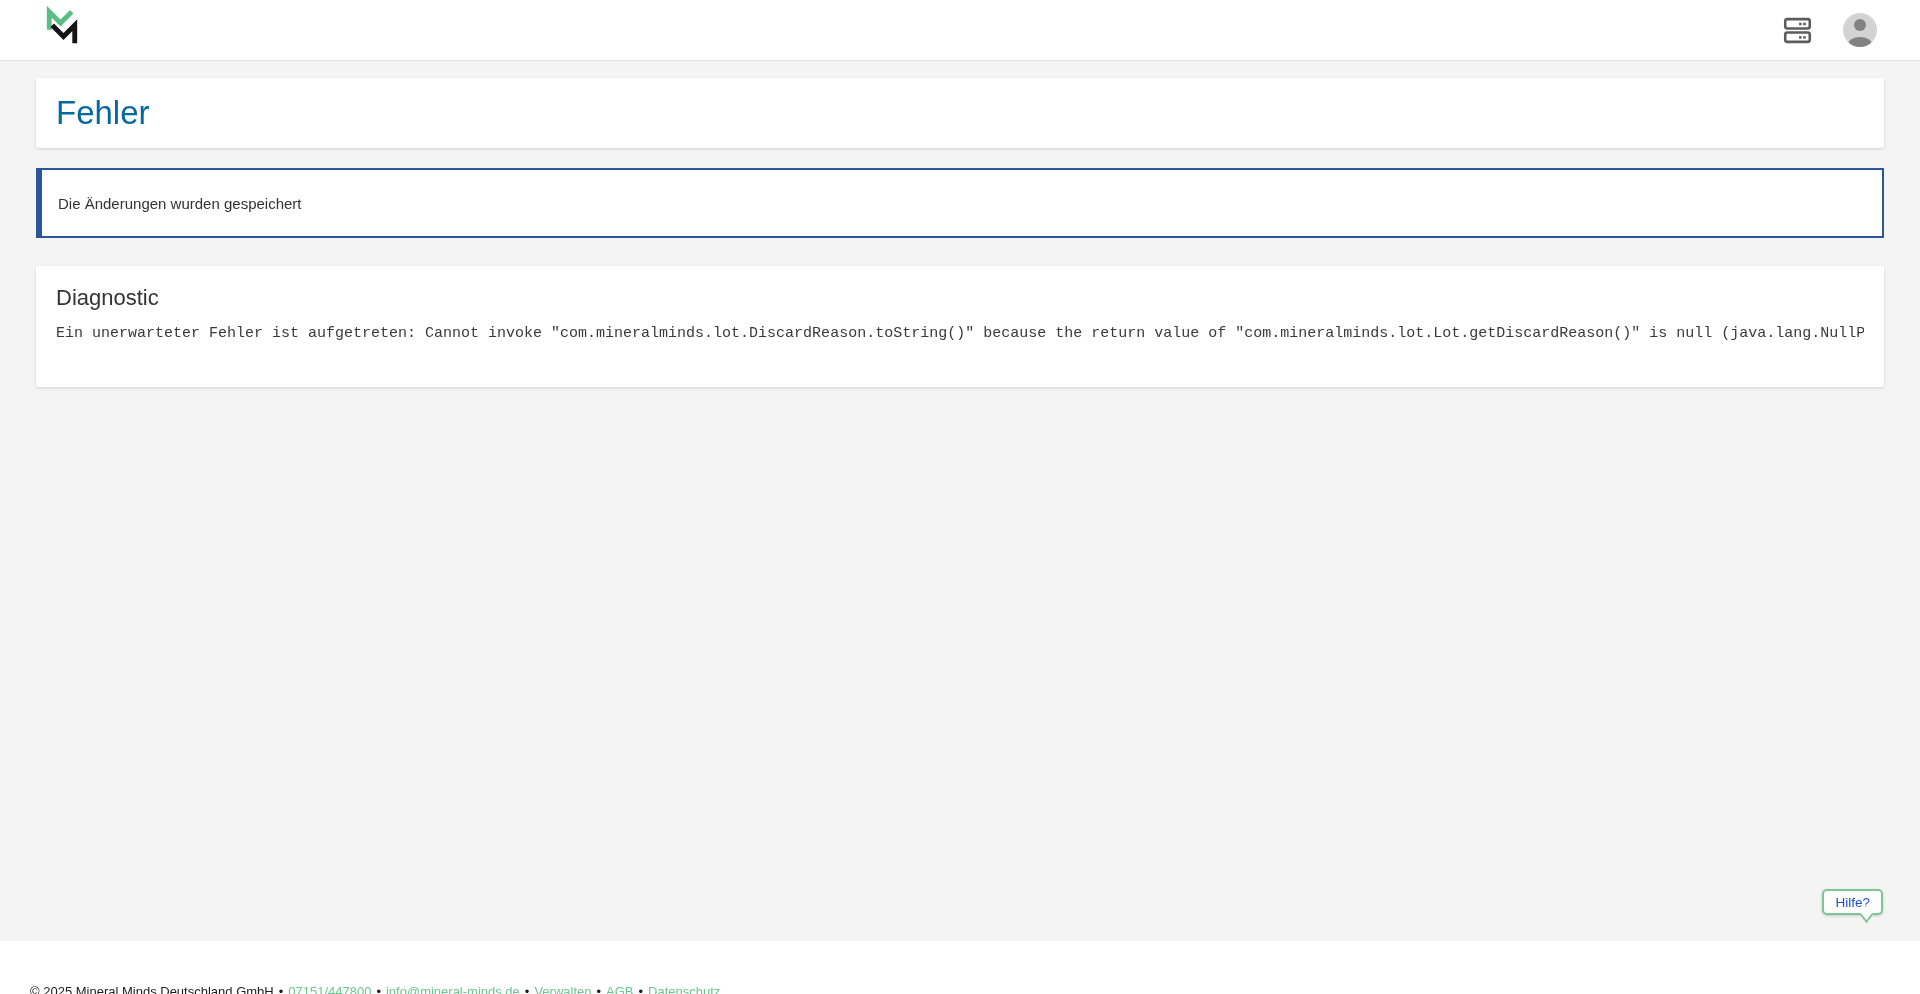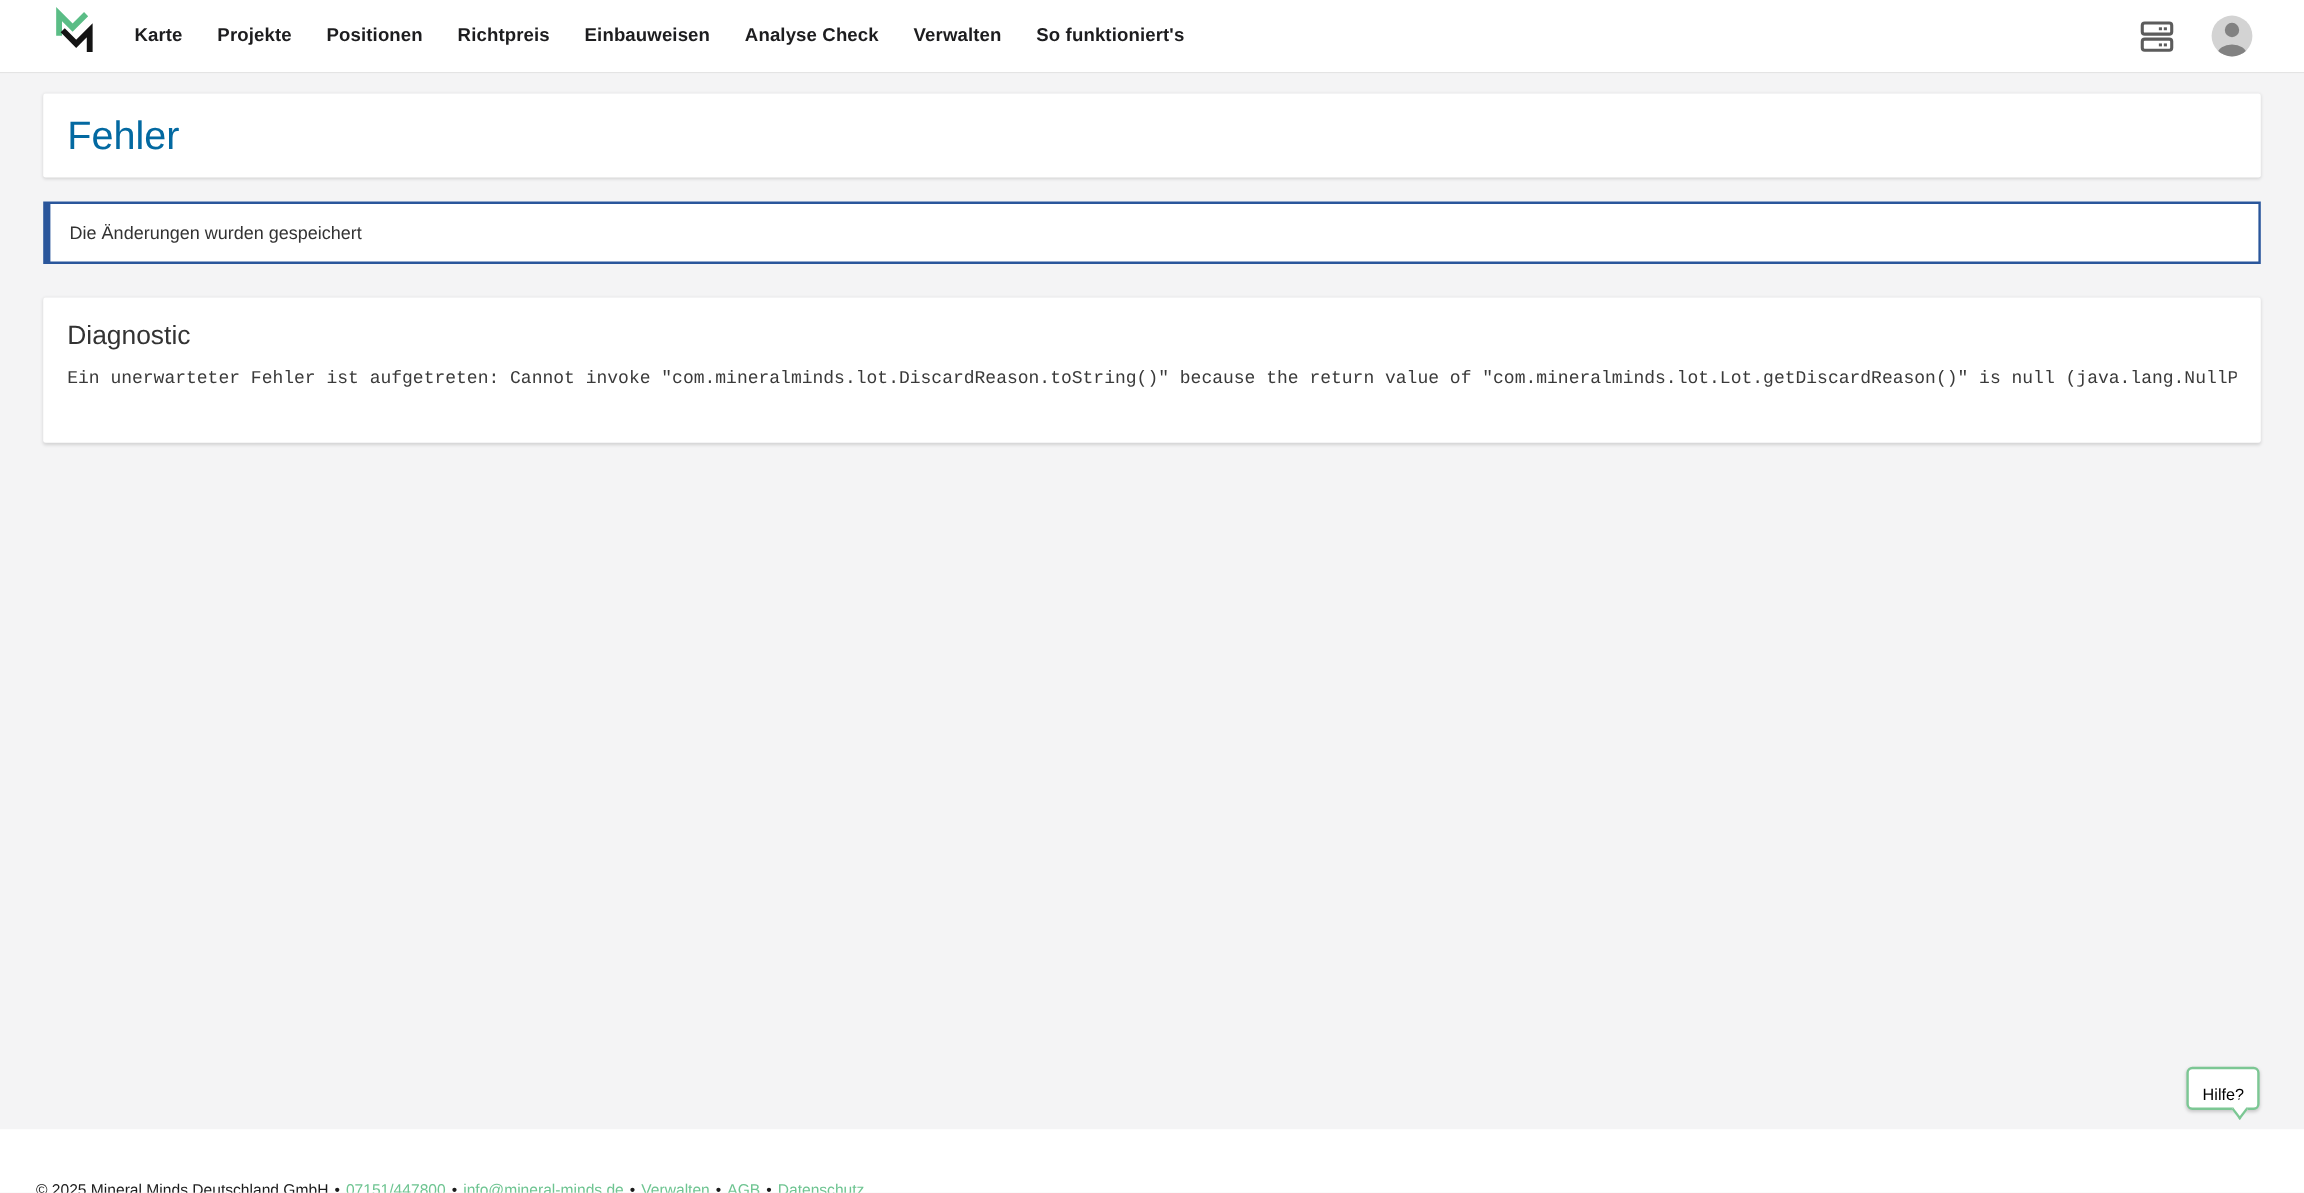--- a/index.html
+++ b/index.html
@@ -53,40 +53,40 @@
   }
   .title-card {
     height: 70px; display: flex; align-items: center;
     padding: 0 20px; margin-bottom: 20px;
   }
   .page-title { font-size: 33px; font-weight: 400; color: #0369a1; margin: 0; }
 
   .notification {
     background: #ffffff;
     border: 2px solid #2a569b; border-left-width: 6px;
-    height: 52px; display: flex; align-items: center;
+    height: 70px; display: flex; align-items: center;
     padding: 0 16px; margin-bottom: 28px;
     font-size: 15px; color: #333333;
   }
 
   .diagnostic-card { height: 121px; padding: 19px 20px; overflow: hidden; }
   .diagnostic-heading { font-size: 22px; font-weight: 400; color: #333333; margin: 0 0 14px 0; }
   .diagnostic-message {
     font-family: "Liberation Mono", "DejaVu Sans Mono", monospace;
     font-size: 15px; color: #3a3a3a;
     white-space: nowrap; overflow: hidden;
   }
 
   
   .help-bubble {
     position: absolute; top: 889px; right: 37px;
     background: #ffffff;
     border: 2px solid #7cc794; border-radius: 5px;
-    padding: 14px 11px 3px 11px;
-    font-size: 13.5px; color: #000000;
+    padding: 4px 11px 3px 11px;
+    font-size: 13.5px; color: #1d4ed8;
     box-shadow: 0 1px 3px rgba(0,0,0,0.18);
     cursor: pointer; z-index: 5;
   }
   .help-bubble::after {
     content: ""; position: absolute; right: 9px; bottom: -6.5px;
     width: 9px; height: 9px; background: #ffffff;
     border-right: 2px solid #7cc794; border-bottom: 2px solid #7cc794;
     transform: rotate(45deg) skew(8deg, 8deg);
   }
 
@@ -107,30 +107,20 @@
 </head>
 <body>
 
 <header class="navbar">
   <div class="logo">
     <svg width="36" height="46" viewBox="0 0 48 54">
       <polyline points="7,32 7,8 22,23 37,8" fill="none" stroke="#5bbd86" stroke-width="6.5"></polyline>
       <polyline points="11,26 26,41 41,26 41,50" fill="none" stroke="#141414" stroke-width="6.5"></polyline>
     </svg>
   </div>
-  <nav class="nav-links">
-    <span class="nav-item">Karte</span>
-    <span class="nav-item">Projekte</span>
-    <span class="nav-item">Positionen</span>
-    <span class="nav-item">Richtpreis</span>
-    <span class="nav-item">Einbauweisen</span>
-    <span class="nav-item">Analyse Check</span>
-    <span class="nav-item">Verwalten</span>
-    <span class="nav-item">So funktioniert's</span>
-  </nav>
   <div class="navbar-right">
     <span class="icon-btn">
       <svg width="31" height="31" viewBox="0 0 24 24" fill="none">
         <rect x="2.5" y="3.2" width="19" height="7.2" rx="1.6" stroke="#5c5c5c" stroke-width="2"></rect>
         <rect x="13.2" y="6" width="2" height="1.9" fill="#5c5c5c"></rect>
         <rect x="16.4" y="6" width="2" height="1.9" fill="#5c5c5c"></rect>
         <rect x="2.5" y="13.6" width="19" height="7.2" rx="1.6" stroke="#5c5c5c" stroke-width="2"></rect>
         <rect x="13.2" y="16.4" width="2" height="1.9" fill="#5c5c5c"></rect>
         <rect x="16.4" y="16.4" width="2" height="1.9" fill="#5c5c5c"></rect>
       </svg>

